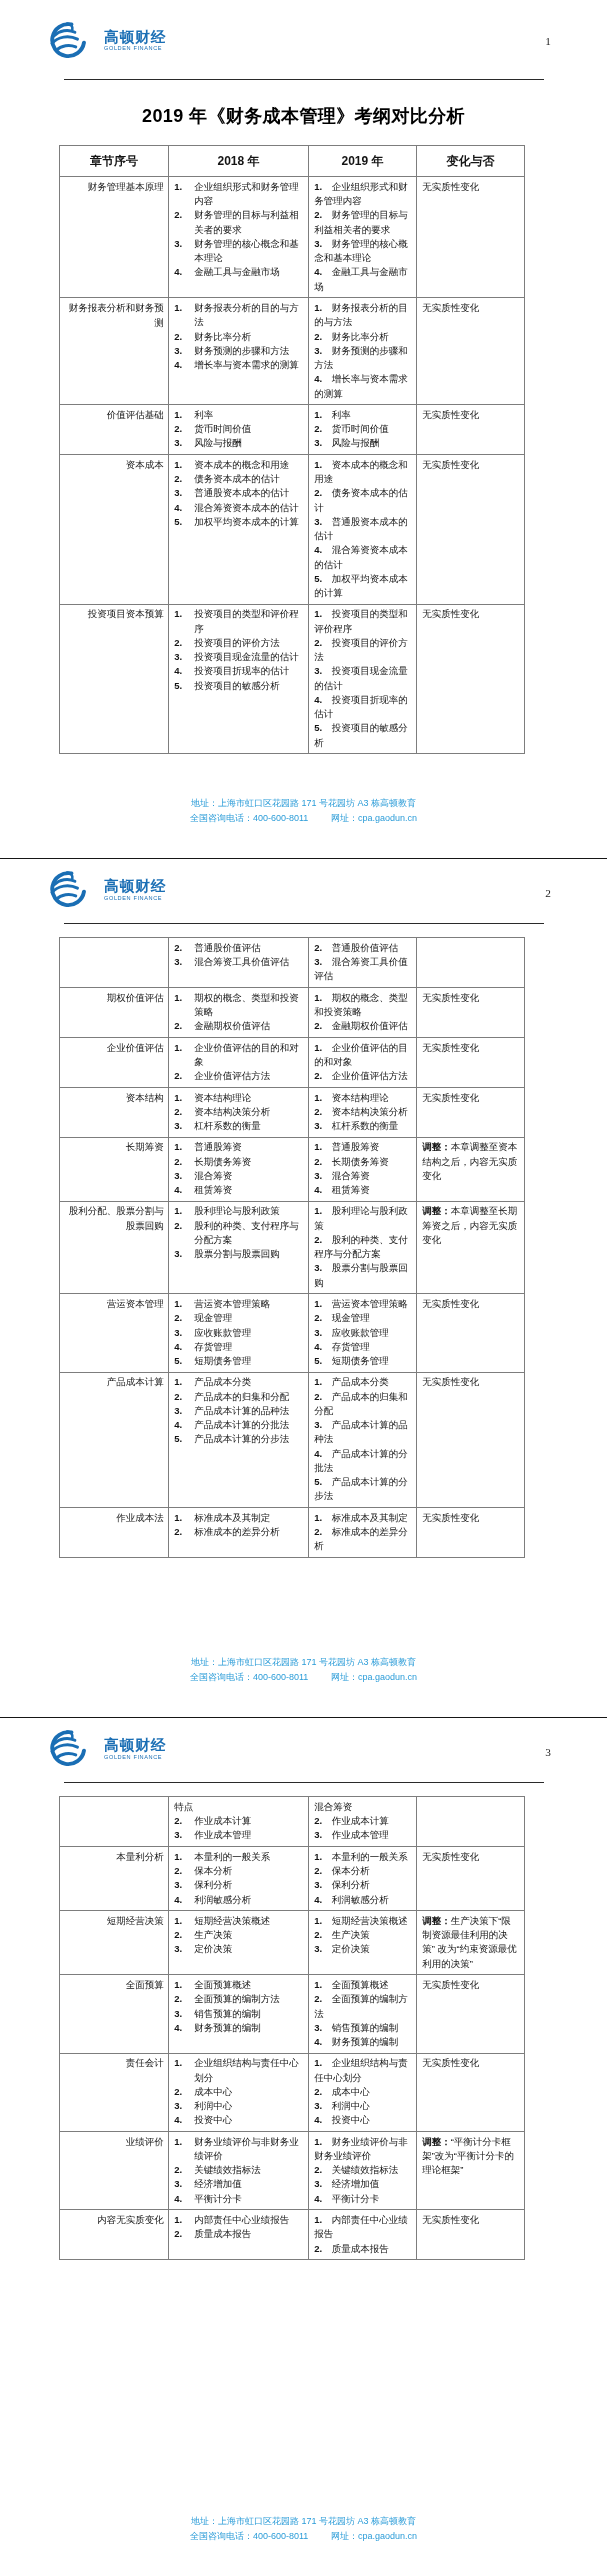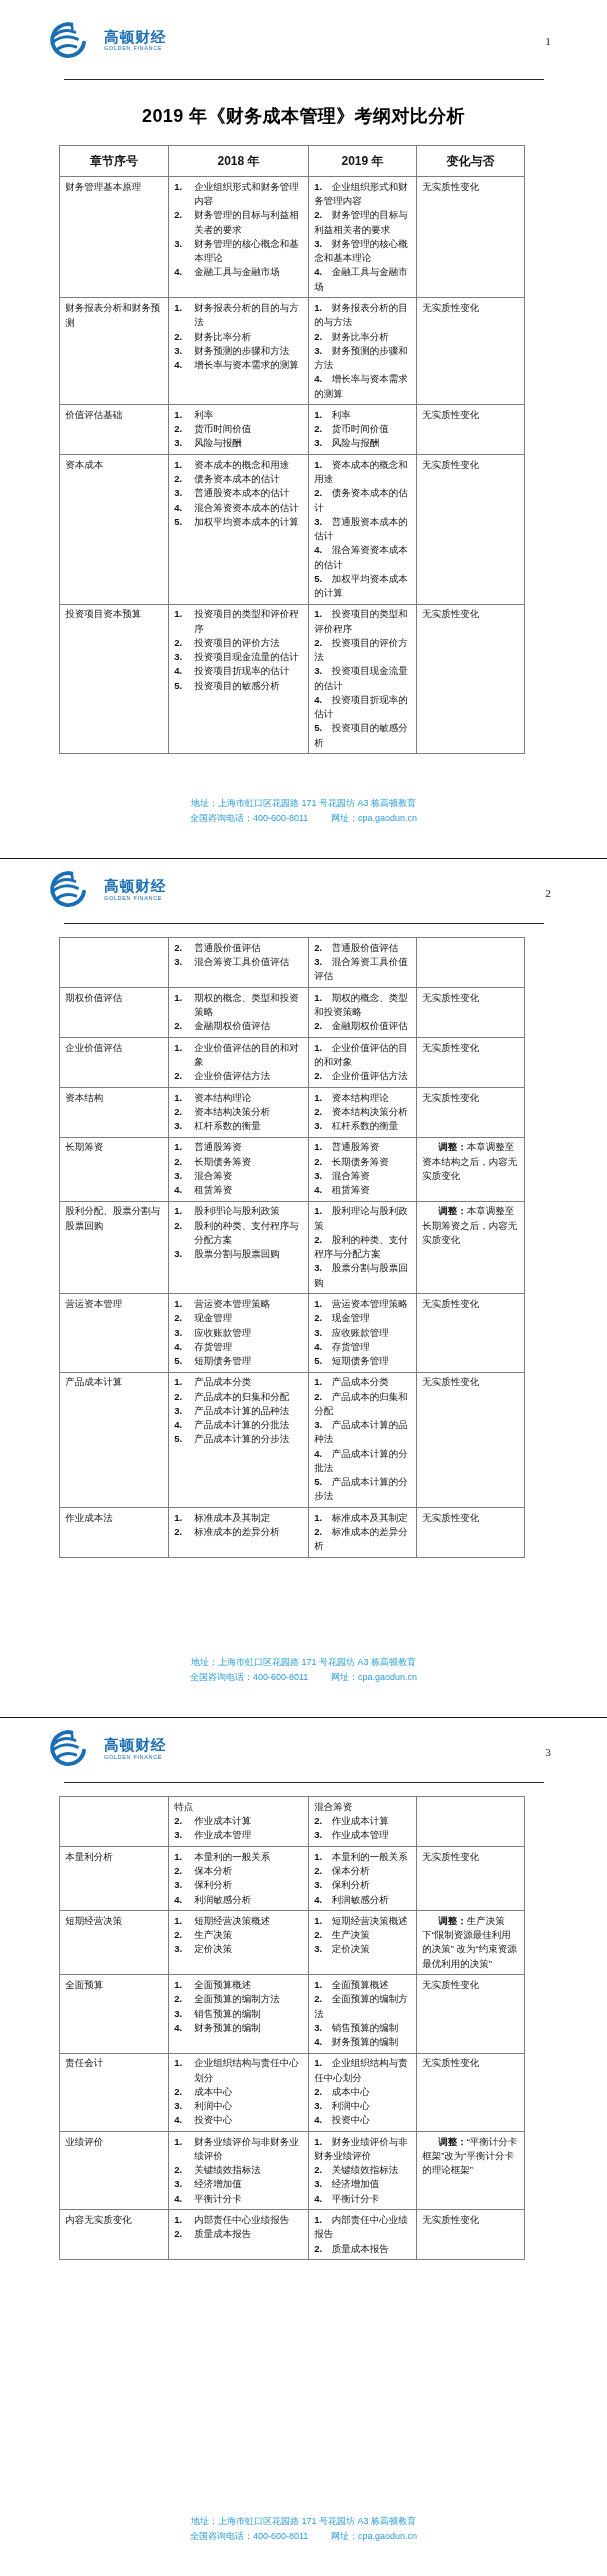--- a/index.html
+++ b/index.html
@@ -25,26 +25,26 @@
   .doc-title{margin:21px 0 17.4px;text-align:center;font-size:18px;font-weight:bold;
              font-family:Liberation Sans, sans-serif;color:#000;letter-spacing:0.4px;}
 
   
   .cmp-table{border-collapse:collapse;table-layout:fixed;margin-left:59px;width:465px;
              font-size:9.5px;line-height:1.5;color:#141414;}
   .cmp-table.tight{margin-top:10.4px;}
   col.c1{width:109px} col.c2{width:140px} col.c3{width:108px} col.c4{width:108px}
   .cmp-table th,.cmp-table td{border:0.9px solid #7d7d7d;vertical-align:top;padding:2.6px 4.3px 3.5px 5.2px;}
   .cmp-table thead th{text-align:center;vertical-align:middle;font-weight:bold;font-size:12px;padding:6px 1.7px;}
-  .c-chap{line-height:1.55;}
+  .c-chap{line-height:1.55;text-align:right;}
   .l18 .li{display:flex;}
   .l18 .num{flex:0 0 20px;font-weight:bold;}
   .l19 .li{display:block;}
   .l19 .num{font-weight:bold;margin-right:9.5px;}
-  .c-change b{font-weight:bold;margin-left:16px;}
+  .c-change b{font-weight:bold;}
 
   
   .page-footer{position:absolute;left:0;right:0;bottom:31px;text-align:center;
                color:#2b9cd8;font-size:9px;line-height:1.75;}
   .page-footer .gap{display:inline-block;width:22.6px;}
 </style>
 </head>
 <body>
 
 <div id="doc">

